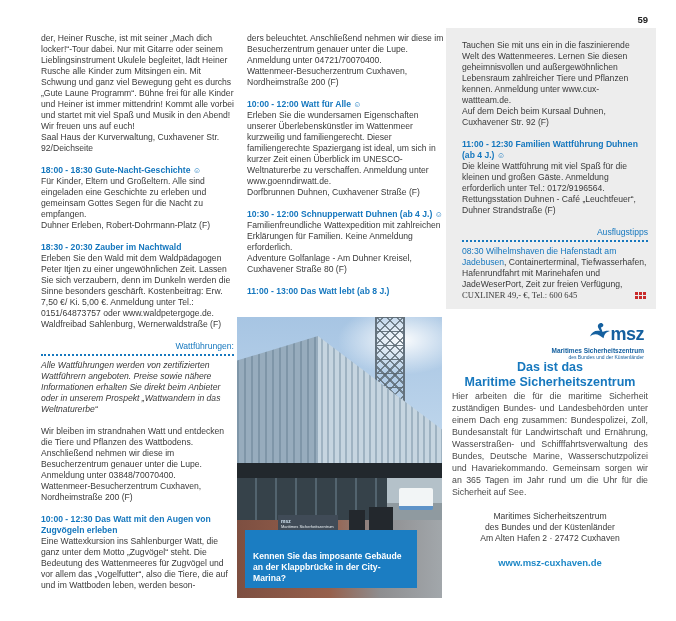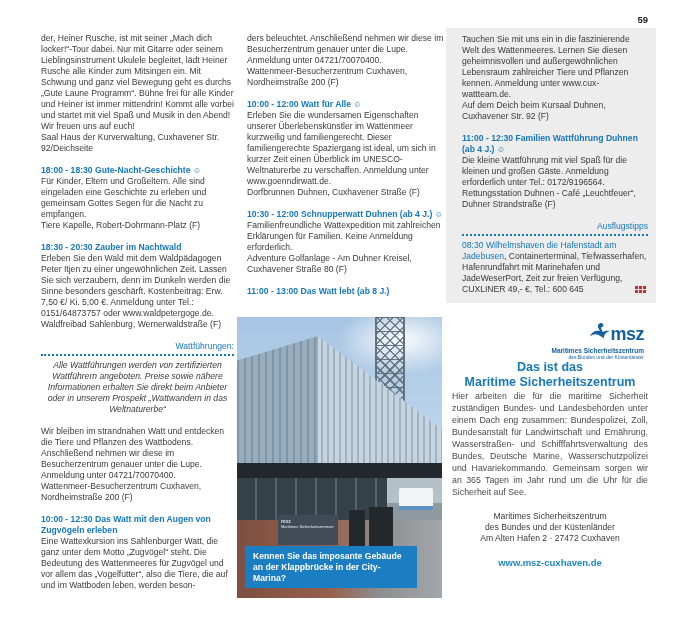--- a/index.html
+++ b/index.html
@@ -11,28 +11,28 @@
   .col{position:absolute;top:33px;font-size:8.6px;line-height:11px;color:#3a3a3a;}
   #col1{left:33px;width:201px;}
   #col2{left:239px;width:207px;}
   .blk{margin:0 0 11px 8px;}
   .evt-title{font-weight:bold;color:#1577be;}
   .evt-title .fam{font-size:8px;}
   .section-head{
     font-weight:normal;color:#1577be;border-bottom:2px dotted #1577be;
     padding-bottom:2px;margin-bottom:4px;text-align:right;
   }
-  .italic{font-style:italic;text-align:center;}
+  .italic{font-style:italic;}
   
   #col3box{
     position:absolute;left:446px;top:28px;width:210px;box-sizing:border-box;
-    background:#ededed;padding:6px 8px 8px 8px;font-size:8.6px;line-height:11px;
+    background:#ededed;padding:12px 8px 8px 8px;font-size:8.6px;line-height:11px;
   }
   .trip-bold{font-weight:normal;color:#1577be;}
-  .cux-line{position:relative;}
+  .cux-line{position:relative;font-family:Liberation Serif, serif;}
   .cux-dots{position:absolute;right:2px;top:2px;display:grid;grid-template-columns:repeat(3,3px);grid-gap:1px;}
   .cux-dots i{width:3px;height:3px;background:#c92a2a;display:block;}
   
   #photo{position:absolute;left:237px;top:317px;width:205px;height:281px;overflow:hidden;background:linear-gradient(180deg,#a7c5e3 0%,#bfd6ec 45%,#d9e7f2 70%);}
   .cloud{position:absolute;right:-25px;top:-12px;width:130px;height:70px;background:radial-gradient(ellipse at center,rgba(255,255,255,.95) 0%,rgba(255,255,255,0) 70%);}
   .tower{position:absolute;left:138px;top:0;width:30px;height:150px;
     background:
       repeating-linear-gradient(45deg,rgba(92,106,116,.8) 0 1.5px,transparent 1.5px 7px),
       repeating-linear-gradient(-45deg,rgba(92,106,116,.8) 0 1.5px,transparent 1.5px 7px),
       repeating-linear-gradient(180deg,rgba(92,106,116,.9) 0 1.5px,transparent 1.5px 14px);
@@ -55,21 +55,21 @@
     background:linear-gradient(90deg,#7d4f41 0,#96604c 45%,#8e8e90 70%,#a2a7ab 100%);}
   .sign{position:absolute;left:41px;top:198px;width:60px;height:30px;background:#404b57;color:#e8eef2;
     font-size:4px;line-height:5px;padding:4px 3px;box-sizing:border-box;}
   .sign b{display:block;font-size:5px;color:#cfe2f0;}
   .bollard{position:absolute;background:#23282d;}
   .b1{left:112px;top:193px;width:16px;height:44px;}
   .b2{left:132px;top:190px;width:24px;height:48px;}
   .caption{
     position:absolute;left:8px;bottom:10px;width:172px;box-sizing:border-box;
     background:#1b7dc2;color:#ffffff;font-weight:bold;font-size:8.6px;line-height:11px;
-    padding:5px 8px 4px 8px;
+    padding:21px 8px 4px 8px;
   }
   
   #ad{position:absolute;left:452px;top:322px;width:196px;}
   .msz-logo{text-align:right;padding-right:4px;}
   .msz-row{display:inline-flex;align-items:flex-end;}
   .msz-word{font-size:18px;line-height:16px;font-weight:bold;color:#15609f;letter-spacing:-0.5px;}
   .msz-sub1{font-size:6.5px;font-weight:bold;color:#15609f;margin-top:1px;}
   .msz-sub2{font-size:5px;color:#15609f;}
   .ad-head{text-align:center;font-size:12.5px;line-height:15px;font-weight:bold;color:#1778be;}
   .ad-body{margin-top:0;text-align:justify;font-size:8.8px;line-height:12px;color:#4a4a4a;}
@@ -82,33 +82,33 @@
 <div class="page-num">59</div>
 
 <div class="col" id="col1">
   <div class="blk">
     <div>der, Heiner Rusche, ist mit seiner „Mach dich locker!“-Tour dabei. Nur mit Gitarre oder seinem Lieblingsinstrument Ukulele begleitet, lädt Heiner Rusche alle Kinder zum Mitsingen ein. Mit Schwung und ganz viel Bewegung geht es durchs „Gute Laune Programm“. Bühne frei für alle Kinder und Heiner ist immer mittendrin! Kommt alle vorbei und startet mit viel Spaß und Musik in den Abend! Wir freuen uns auf euch!</div>
     <div>Saal Haus der Kurverwaltung, Cuxhavener Str. 92/Deichseite</div>
   </div>
   <div class="blk">
     <div class="evt-title"><span>18:00 - 18:30 Gute-Nacht-Geschichte</span> <span class="fam">☺</span></div>
     <div>Für Kinder, Eltern und Großeltern. Alle sind eingeladen eine Geschichte zu erleben und gemeinsam Gottes Segen für die Nacht zu empfangen.</div>
-    <div>Tiere Kapelle, Robert-Dohrmann-Platz (F)</div>
+    <div>Duhner Erleben, Robert-Dohrmann-Platz (F)</div>
   </div>
   <div class="blk">
     <div class="evt-title">18:30 - 20:30 Zauber im Nachtwald</div>
     <div>Erleben Sie den Wald mit dem Waldpädagogen Peter Itjen zu einer ungewöhnlichen Zeit. Lassen Sie sich verzaubern, denn im Dunkeln werden die Sinne besonders geschärft. Kostenbeitrag: Erw. 7,50 €/ Ki. 5,00 €. Anmeldung unter Tel.: 0151/64873757 oder www.waldpetergoge.de.</div>
     <div>Waldfreibad Sahlenburg, Wernerwaldstraße (F)</div>
   </div>
   <div class="blk">
     <div class="section-head">Wattführungen:</div>
     <div class="italic">Alle Wattführungen werden von zertifizierten Wattführern angeboten. Preise sowie nähere Informationen erhalten Sie direkt beim Anbieter oder in unserem Prospekt „Wattwandern in das Weltnaturerbe“</div>
   </div>
   <div class="blk">
-    <div>Wir bleiben im strandnahen Watt und entdecken die Tiere und Pflanzen des Wattbodens. Anschließend nehmen wir diese im Besucherzentrum genauer unter die Lupe. Anmeldung unter 04721/70070400.</div>
+    <div>Wir bleiben im strandnahen Watt und entdecken die Tiere und Pflanzen des Wattbodens. Anschließend nehmen wir diese im Besucherzentrum genauer unter die Lupe. Anmeldung unter 03848/70070400.</div>
     <div>Wattenmeer-Besucherzentrum Cuxhaven, Nordheimstraße 200 (F)</div>
   </div>
   <div class="blk">
     <div class="evt-title">10:00 - 12:30 Das Watt mit den Augen von Zugvögeln erleben</div>
     <div>Eine Wattexkursion ins Sahlenburger Watt, die ganz unter dem Motto „Zugvögel“ steht. Die Bedeutung des Wattenmeeres für Zugvögel und vor allem das „Vogelfutter“, also die Tiere, die auf und im Wattboden leben, werden beson-</div>
   </div>
 </div>
 
 <div class="col" id="col2">
   <div class="blk">

